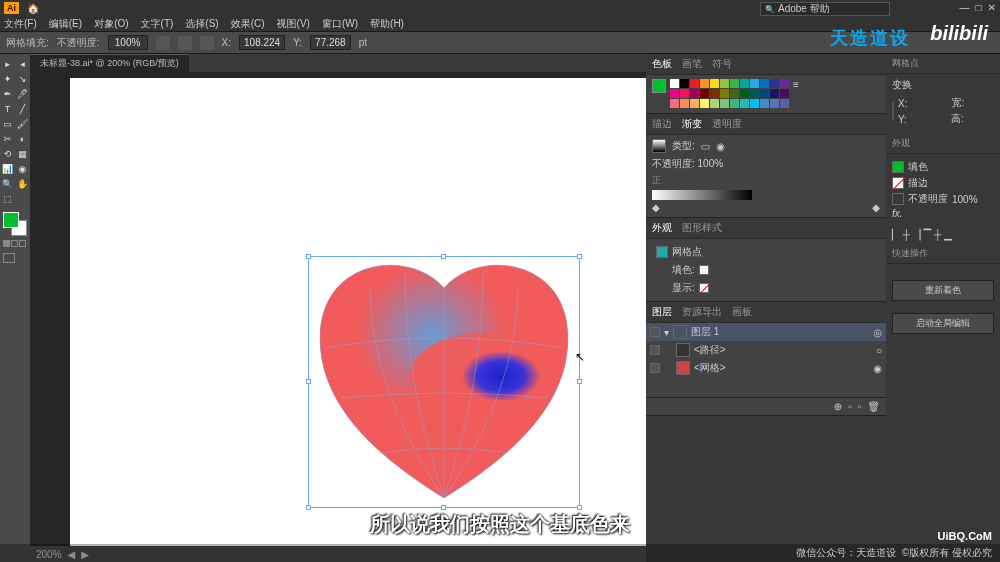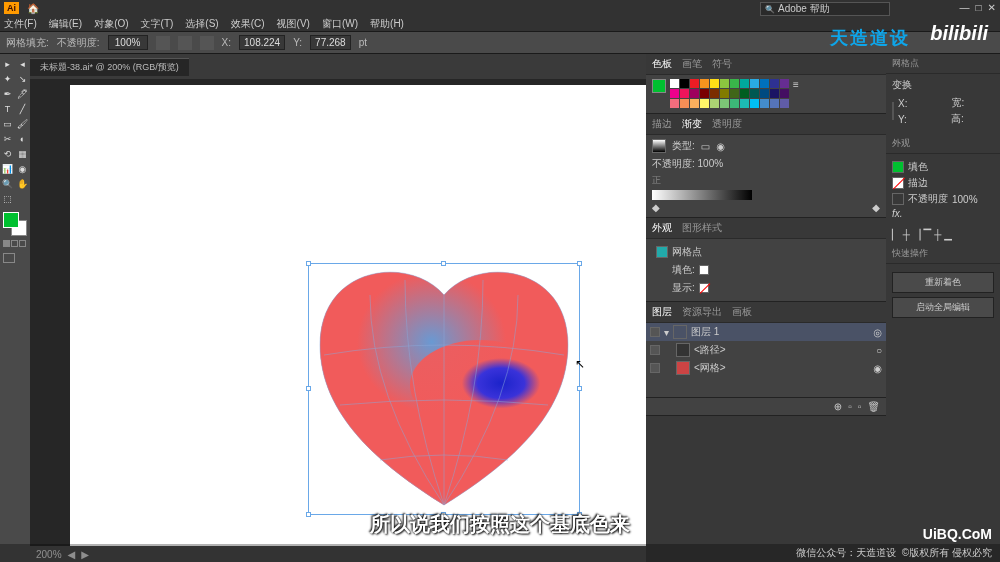--- a/index.html
+++ b/index.html
@@ -16,21 +16,21 @@
 .body{flex:1;display:flex;min-height:0}
 .tools{width:30px;background:#4a4a4a;display:flex;flex-direction:column;padding-top:2px}
 .tools .row{display:flex}
 .tools .t{width:15px;height:15px;display:flex;align-items:center;justify-content:center;font-size:9px;color:#ddd;cursor:pointer}
 .tools .swatch{margin-top:6px;width:24px;height:24px;position:relative;margin-left:3px}
 .tools .swatch .f{width:16px;height:16px;background:#00c030;border:1px solid #fff;position:absolute;top:0;left:0}
 .tools .swatch .s{width:16px;height:16px;background:#fff;border:1px solid #888;position:absolute;bottom:0;right:0}
 .tools .mini{display:flex;gap:1px;margin:4px 0 0 3px}
 .tools .mini div{width:7px;height:7px;border:1px solid #888}
 .docarea{flex:1;display:flex;flex-direction:column;background:#262626;min-width:0}
-.tabs{height:25px;background:#3a3a3a;display:flex;align-items:center}
+.tabs{height:18px;background:#3a3a3a;display:flex;align-items:center}
 .tab{background:#262626;padding:2px 10px;font-size:9px;color:#bbb;border-top:1px solid #555}
 .canvas-wrap{flex:1;position:relative;overflow:hidden}
 .canvas{position:absolute;left:40px;top:6px;width:710px;height:490px;background:#fff}
 .heart{position:absolute;left:280px;top:186px;width:268px;height:248px}
 .bbox{position:absolute;left:278px;top:184px;width:272px;height:252px;border:1px solid #6aa8e8}
 .bbox .h{position:absolute;width:5px;height:5px;background:#fff;border:1px solid #6aa8e8}
 .bbox .tl{top:-3px;left:-3px}.bbox .tr{top:-3px;right:-3px}.bbox .bl{bottom:-3px;left:-3px}.bbox .br{bottom:-3px;right:-3px}
 .bbox .tm{top:-3px;left:50%;margin-left:-3px}.bbox .bm{bottom:-3px;left:50%;margin-left:-3px}
 .bbox .ml{left:-3px;top:50%;margin-top:-3px}.bbox .mr{right:-3px;top:50%;margin-top:-3px}
 .status{height:16px;background:#4a4a4a;display:flex;align-items:center;padding:0 6px;font-size:9px;gap:6px}
@@ -43,30 +43,30 @@
 .colorpick{width:108px;height:86px;background:linear-gradient(to bottom,transparent,#000),linear-gradient(to right,#f00,#ff0,#0f0,#0ff,#00f,#f0f,#f00);position:relative}
 .sw-row{display:flex;gap:1px;margin-bottom:1px}
 .sw{width:9px;height:9px}
 .grad{width:100px;height:10px;background:linear-gradient(to right,#fff,#000)}
 .layer{display:flex;align-items:center;padding:2px 4px;gap:4px;font-size:9px}
 .layer .eye{width:10px;height:10px;border:1px solid #666;background:#555}
 .layer .thumb{width:14px;height:14px;background:#333;border:1px solid #666}
 .right-col{width:114px;background:#383838;display:flex;flex-direction:column}
 .right-col .hd2{padding:3px 6px;font-size:9px;color:#999;border-bottom:1px solid #2a2a2a;background:#383838}
 .right-col .sect{padding:4px 6px;font-size:9px;color:#bbb}
-.right-col .btn{background:#4a4a4a;border:1px solid #222;padding:3px 20px;text-align:center;margin:4px 0;font-size:9px}
+.right-col .btn{background:#4a4a4a;border:1px solid #222;padding:3px 20px;text-align:center;margin:12px 0;font-size:9px}
 .right-col .line{display:flex;align-items:center;gap:4px;margin:2px 0}
 .right-col .sw2{width:12px;height:12px;border:1px solid #666}
 .searchbox{position:absolute;right:110px;top:2px;width:130px;height:14px;background:#2a2a2a;border:1px solid #555;font-size:9px;color:#777;padding:0 4px;display:flex;align-items:center}
 .searchbox::before{content:"🔍";font-size:8px;margin-right:3px}
 .wmk1{position:absolute;right:90px;top:26px;font-size:18px;color:#0ea5e9;font-weight:bold;letter-spacing:2px}
 .wmk2{position:absolute;right:12px;top:22px;font-size:20px;color:#fff;font-weight:bold;font-style:italic}
 .subtitle{position:absolute;bottom:24px;left:0;right:0;text-align:center;font-size:20px;color:#fff;font-weight:bold;text-shadow:1px 1px 2px #000,-1px -1px 2px #000}
 .footer{position:absolute;bottom:0;left:0;right:0;height:18px;background:rgba(0,0,0,.3);display:flex;justify-content:flex-end;padding:2px 8px;font-size:10px;color:#ddd}
-.footer .u{position:absolute;right:8px;bottom:20px;font-size:14px;color:#fff;font-weight:bold}
+.footer .u{position:absolute;right:8px;bottom:20px;font-size:11px;color:#fff;font-weight:bold}
 .winctl{position:absolute;right:4px;top:2px;display:flex;gap:6px;font-size:9px;color:#aaa}
 .cursor{position:absolute;left:545px;top:278px;font-size:12px;color:#000;z-index:50}
 </style>
 </head>
 <body>
 
 <div class="wrap">
   <div class="titlebar">
     <span class="ai">Ai</span>
     <span>🏠</span>

